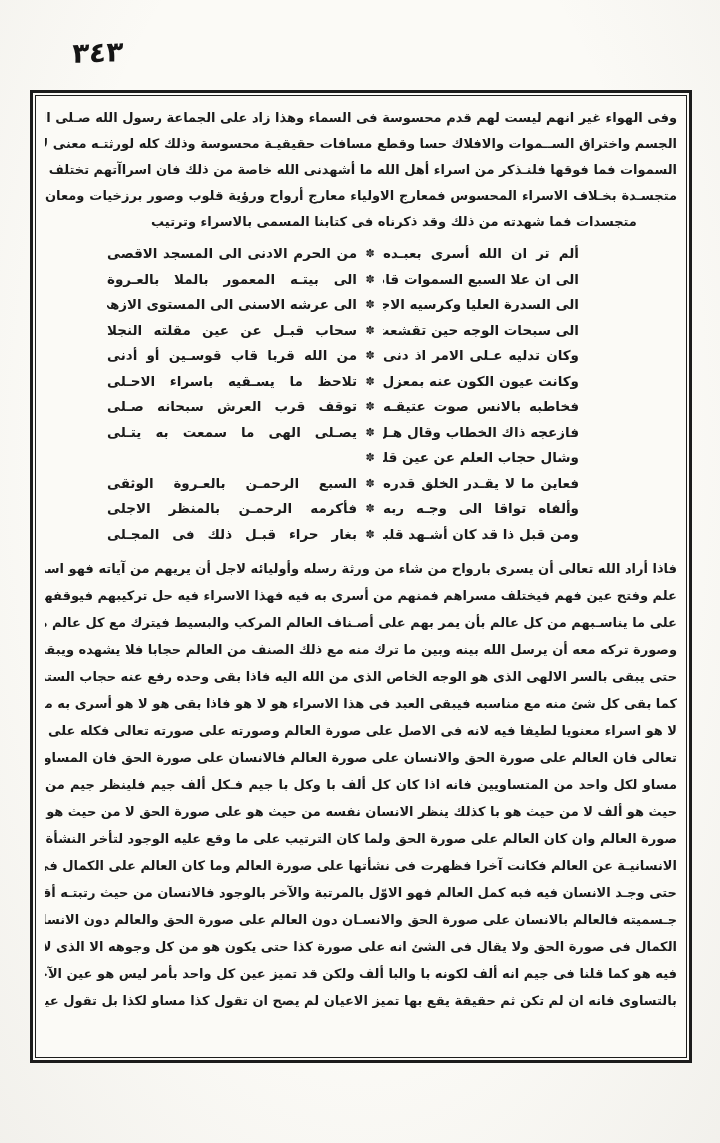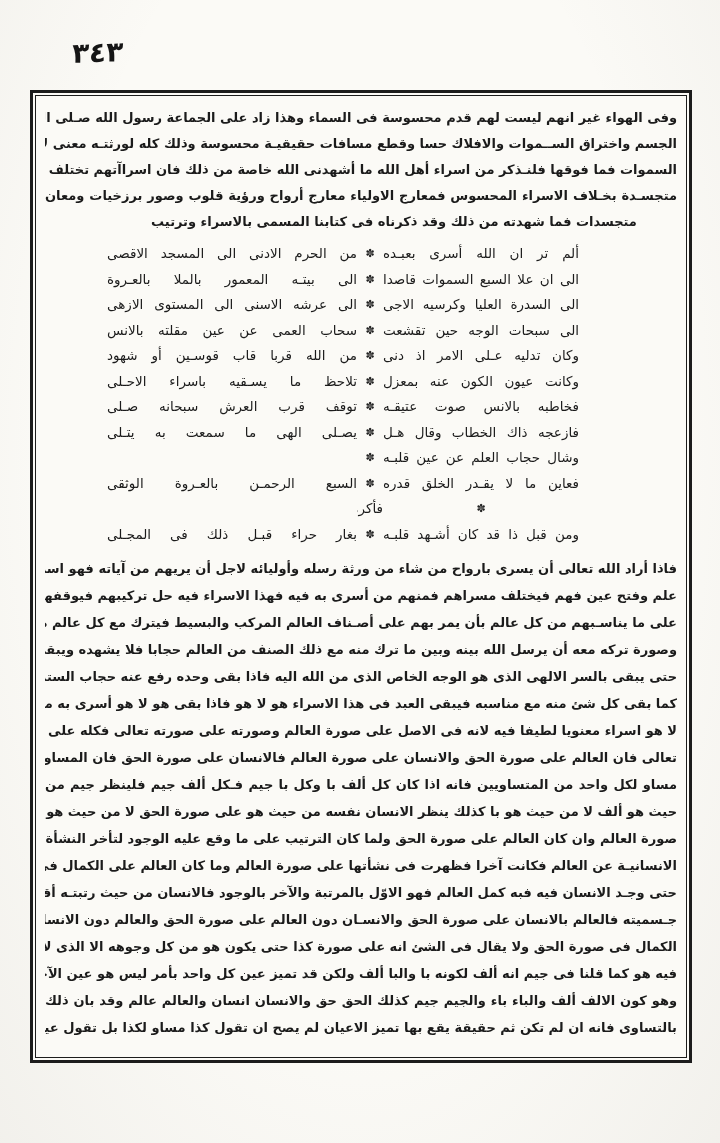--- a/index.html
+++ b/index.html
@@ -54,21 +54,21 @@
     margin:6px 98px 8px auto;
     direction:rtl;
   }
   .verse{
     display:grid;
     grid-template-columns:196px 26px 250px; 
     align-items:center;
     height:25.5px;line-height:25.5px;
   }
   .hemistich{
-    font-size:13.5px;font-weight:normal;
+    font-size:13.5px;font-weight:bold;
     text-align:justify;text-align-last:justify;
     white-space:nowrap;overflow:hidden;
   }
   .verse-sep{
     text-align:center;font-size:11px;font-weight:bold;
     color:#222;
   }
   
   .paper-tint{
     position:absolute;inset:0;pointer-events:none;
@@ -105,26 +105,26 @@
         <span class="hemistich">الى بيتـه المعمور بالملا بالعـروة</span>
       </div>
       <div class="verse">
         <span class="hemistich">الى السدرة العليا وكرسيه الاجى</span>
         <span class="verse-sep">✽</span>
         <span class="hemistich">الى عرشه الاسنى الى المستوى الازهى</span>
       </div>
       <div class="verse">
         <span class="hemistich">الى سبحات الوجه حين تقشعت</span>
         <span class="verse-sep">✽</span>
-        <span class="hemistich">سحاب العمى عن عين مقلته بالانس</span>
+        <span class="hemistich">سحاب قبـل عن عين مقلته النجلا</span>
       </div>
       <div class="verse">
         <span class="hemistich">وكان تدليه عـلى الامر اذ دنى</span>
         <span class="verse-sep">✽</span>
-        <span class="hemistich">من الله قربا قاب قوسـين أو شهود</span>
+        <span class="hemistich">من الله قربا قاب قوسـين أو أدنى</span>
       </div>
       <div class="verse">
         <span class="hemistich">وكانت عيون الكون عنه بمعزل</span>
         <span class="verse-sep">✽</span>
         <span class="hemistich">تلاحظ ما يسـقيه باسراء الاحـلى</span>
       </div>
       <div class="verse">
         <span class="hemistich">فخاطبه بالانس صوت عتيقـه</span>
         <span class="verse-sep">✽</span>
         <span class="hemistich">توقف قرب العرش سبحانه صـلى</span>
@@ -137,20 +137,21 @@
       <div class="verse">
         <span class="hemistich">وشال حجاب العلم عن عين قلبـه</span>
         <span class="verse-sep">✽</span>
       </div>
       <div class="verse">
         <span class="hemistich">فعاين ما لا يقـدر الخلق قدره</span>
         <span class="verse-sep">✽</span>
         <span class="hemistich">السبع الرحمـن بالعـروة الوثقى</span>
       </div>
       <div class="verse">
+        <span class="hemistich">وألفاه تواقا الى وجـه ربه</span>
         <span class="verse-sep">✽</span>
         <span class="hemistich">فأكرمه الرحمـن بالمنظر الاجلى</span>
       </div>
       <div class="verse">
         <span class="hemistich">ومن قبل ذا قد كان أشـهد قلبـه</span>
         <span class="verse-sep">✽</span>
         <span class="hemistich">بغار حراء قبـل ذلك فى المجـلى</span>
       </div>
     </div>
 
@@ -164,18 +165,17 @@
       <div class="prose-line">لا هو اسراء معنويا لطيفا فيه لانه فى الاصل على صورة العالم وصورته على صورته تعالى فكله على صورته من حيث هو</div>
       <div class="prose-line">تعالى فان العالم على صورة الحق والانسان على صورة العالم فالانسان على صورة الحق فان المساوى لاحد المتساويين</div>
       <div class="prose-line">مساو لكل واحد من المتساويين فانه اذا كان كل ألف با وكل با جيم فـكل ألف جيم فلينظر جيم من</div>
       <div class="prose-line">حيث هو ألف لا من حيث هو با كذلك ينظر الانسان نفسه من حيث هو على صورة الحق لا من حيث هو على</div>
       <div class="prose-line">صورة العالم وان كان العالم على صورة الحق ولما كان الترتيب على ما وقع عليه الوجود لتأخر النشأة الجسمية</div>
       <div class="prose-line">الانسانيـة عن العالم فكانت آخرا فظهرت فى نشأتها على صورة العالم وما كان العالم على الكمال فى صورة الحق</div>
       <div class="prose-line">حتى وجـد الانسان فيه فبه كمل العالم فهو الاوّل بالمرتبة والآخر بالوجود فالانسان من حيث رتبتـه أقدم من حيث</div>
       <div class="prose-line">جـسميته فالعالم بالانسان على صورة الحق والانسـان دون العالم على صورة الحق والعالم دون الانسان ليس على</div>
       <div class="prose-line">الكمال فى صورة الحق ولا يقال فى الشئ انه على صورة كذا حتى يكون هو من كل وجوهه الا الذى لا يمكن أن يقال</div>
       <div class="prose-line">فيه هو كما قلنا فى جيم انه ألف لكونه با والبا ألف ولكن قد تميز عين كل واحد بأمر ليس هو عين الآخر</div>
-      <div class="prose-line">وهو كون الالف ألف والباء باء والجيم جيم كذلك الحق حق والانسان انسان والعالم عالم وقد بان ذلك</div>
       <div class="prose-line">بالتساوى فانه ان لم تكن ثم حقيقة يقع بها تميز الاعيان لم يصح ان تقول كذا مساو لكذا بل تقول عين كذا</div>
     </div>
 
   </div>
 </div>
 
 </body></html>

